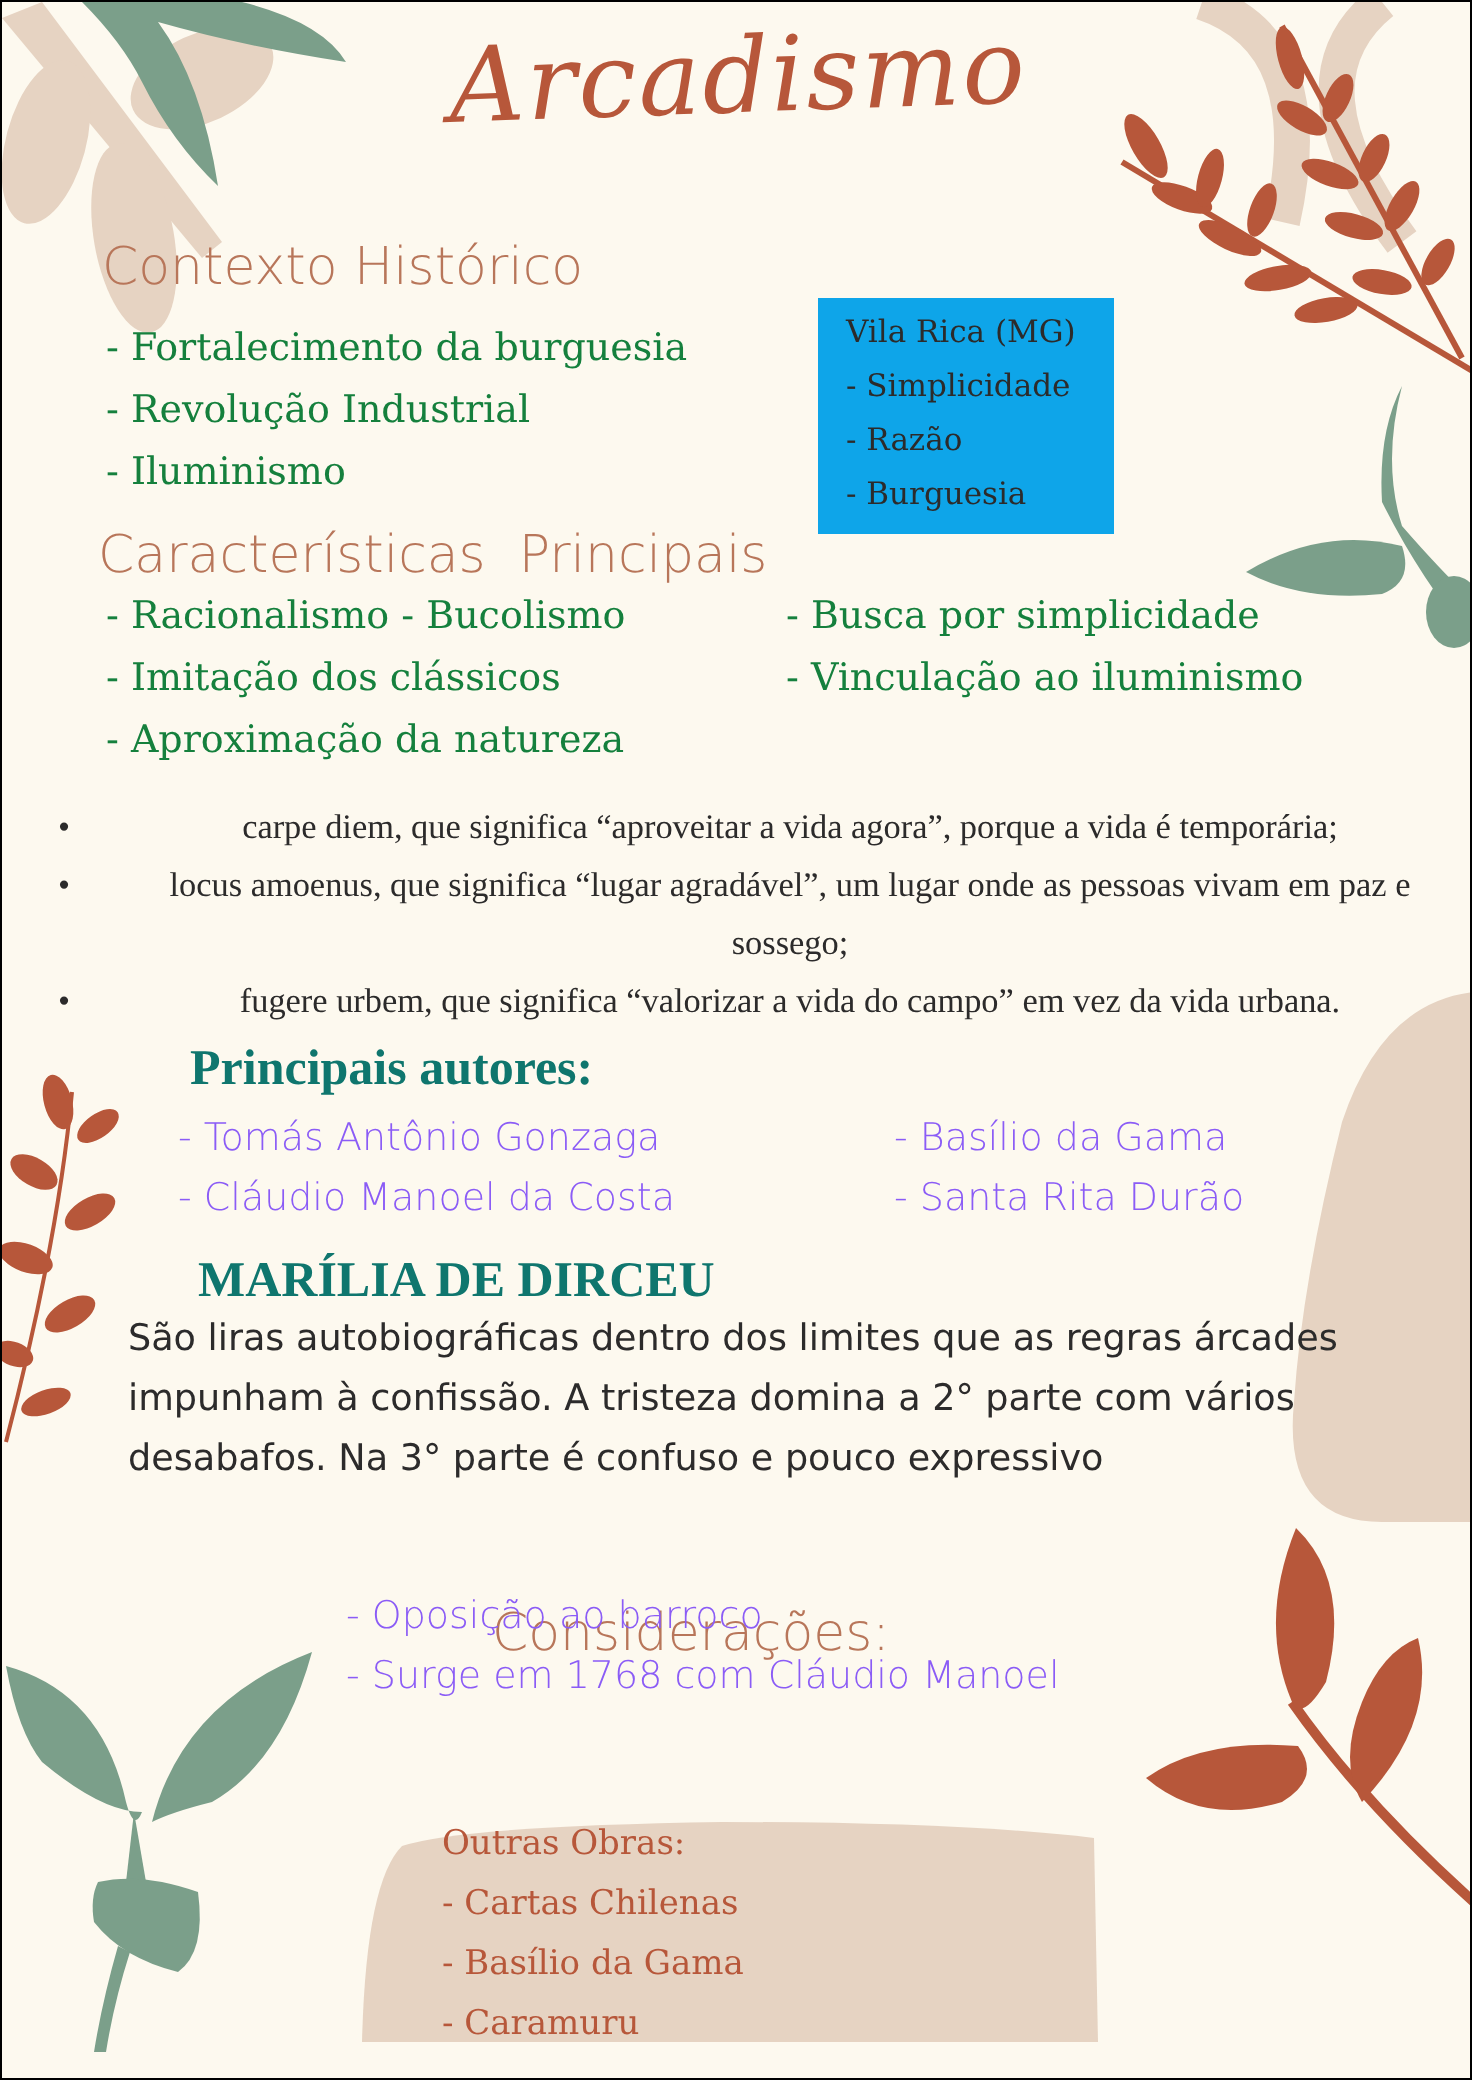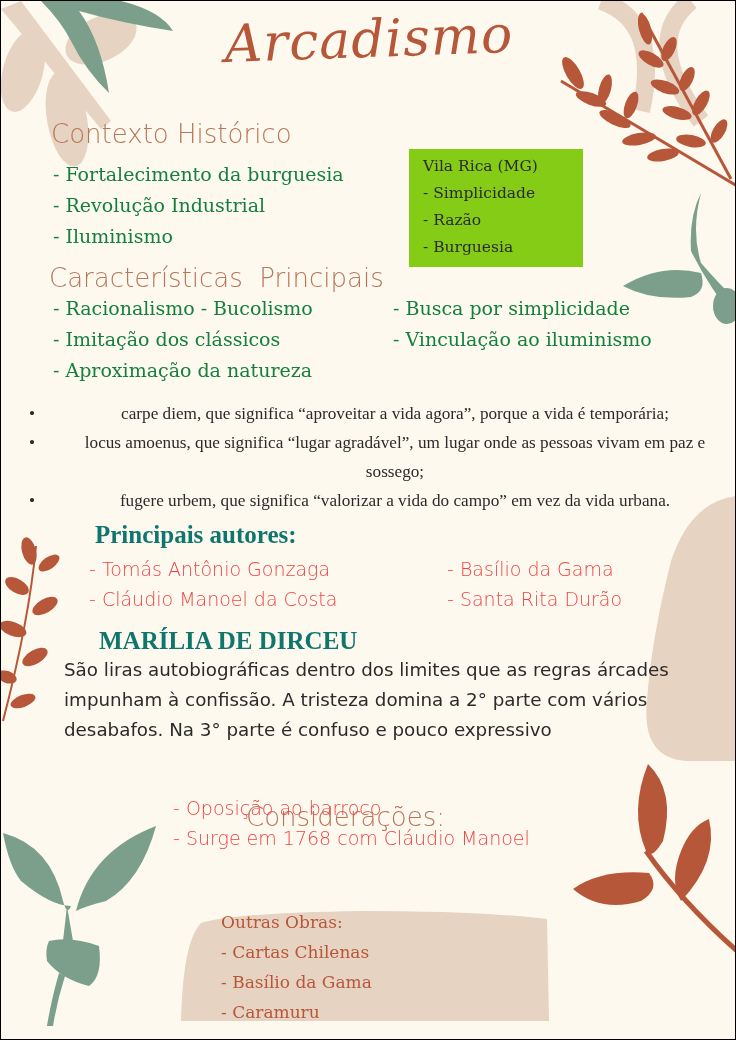--- a/index.html
+++ b/index.html
@@ -18,40 +18,40 @@
   }
   .h-sans {
     font-family: "DejaVu Sans", sans-serif; font-weight: 300;
     color: #b8765a; font-size: 26px;
   }
   .serif-list {
     font-family: "DejaVu Serif", serif; color: #15803d; font-size: 19px;
     line-height: 31px; margin: 0; padding: 0; list-style: none;
   }
   .box-vila {
-    left: 408px; top: 148px; width: 174px; height: 118px;
-    background: #84cc16;
+    left: 408px; top: 148px; width: 148px; height: 118px;
+    background: #0ea5e9;
   }
   .box-vila ul {
     font-family: "DejaVu Serif", serif; color: #2c2b2b; font-size: 15.5px;
     line-height: 27px; margin: 0; padding: 4px 0 0 14px; list-style: none;
   }
   .bullets {
     left: 28px; top: 398px; width: 702px;
     font-family: "Liberation Serif", serif; color: #2c2b2b; font-size: 17.2px;
     line-height: 29px; margin: 0; padding: 0; list-style: none;
   }
   .bullets li { position: relative; padding-left: 30px; text-align: center; }
   .bullets li .dot { position: absolute; left: 0; top: 0; }
   .h-green {
     font-family: Liberation Serif, serif; font-weight: bold;
     color: #0f766e; font-size: 25px;
   }
   .sans-list {
-    font-family: "DejaVu Sans", sans-serif; font-weight: 300; color: #ef4444;
+    font-family: "DejaVu Sans", sans-serif; font-weight: 300; color: #8b5cf6;
     font-size: 19px; line-height: 30px; margin: 0; padding: 0; list-style: none;
   }
   .para {
     left: 63px; top: 654px; width: 640px;
     font-family: "DejaVu Sans", sans-serif; color: #2c2b2b;
     font-size: 18.3px; line-height: 30px; margin: 0;
   }
   .obras ul {
     font-family: "DejaVu Serif", serif; color: #b7573a; font-size: 17px;
     line-height: 30px; margin: 0; padding: 0; list-style: none; text-align: left;

